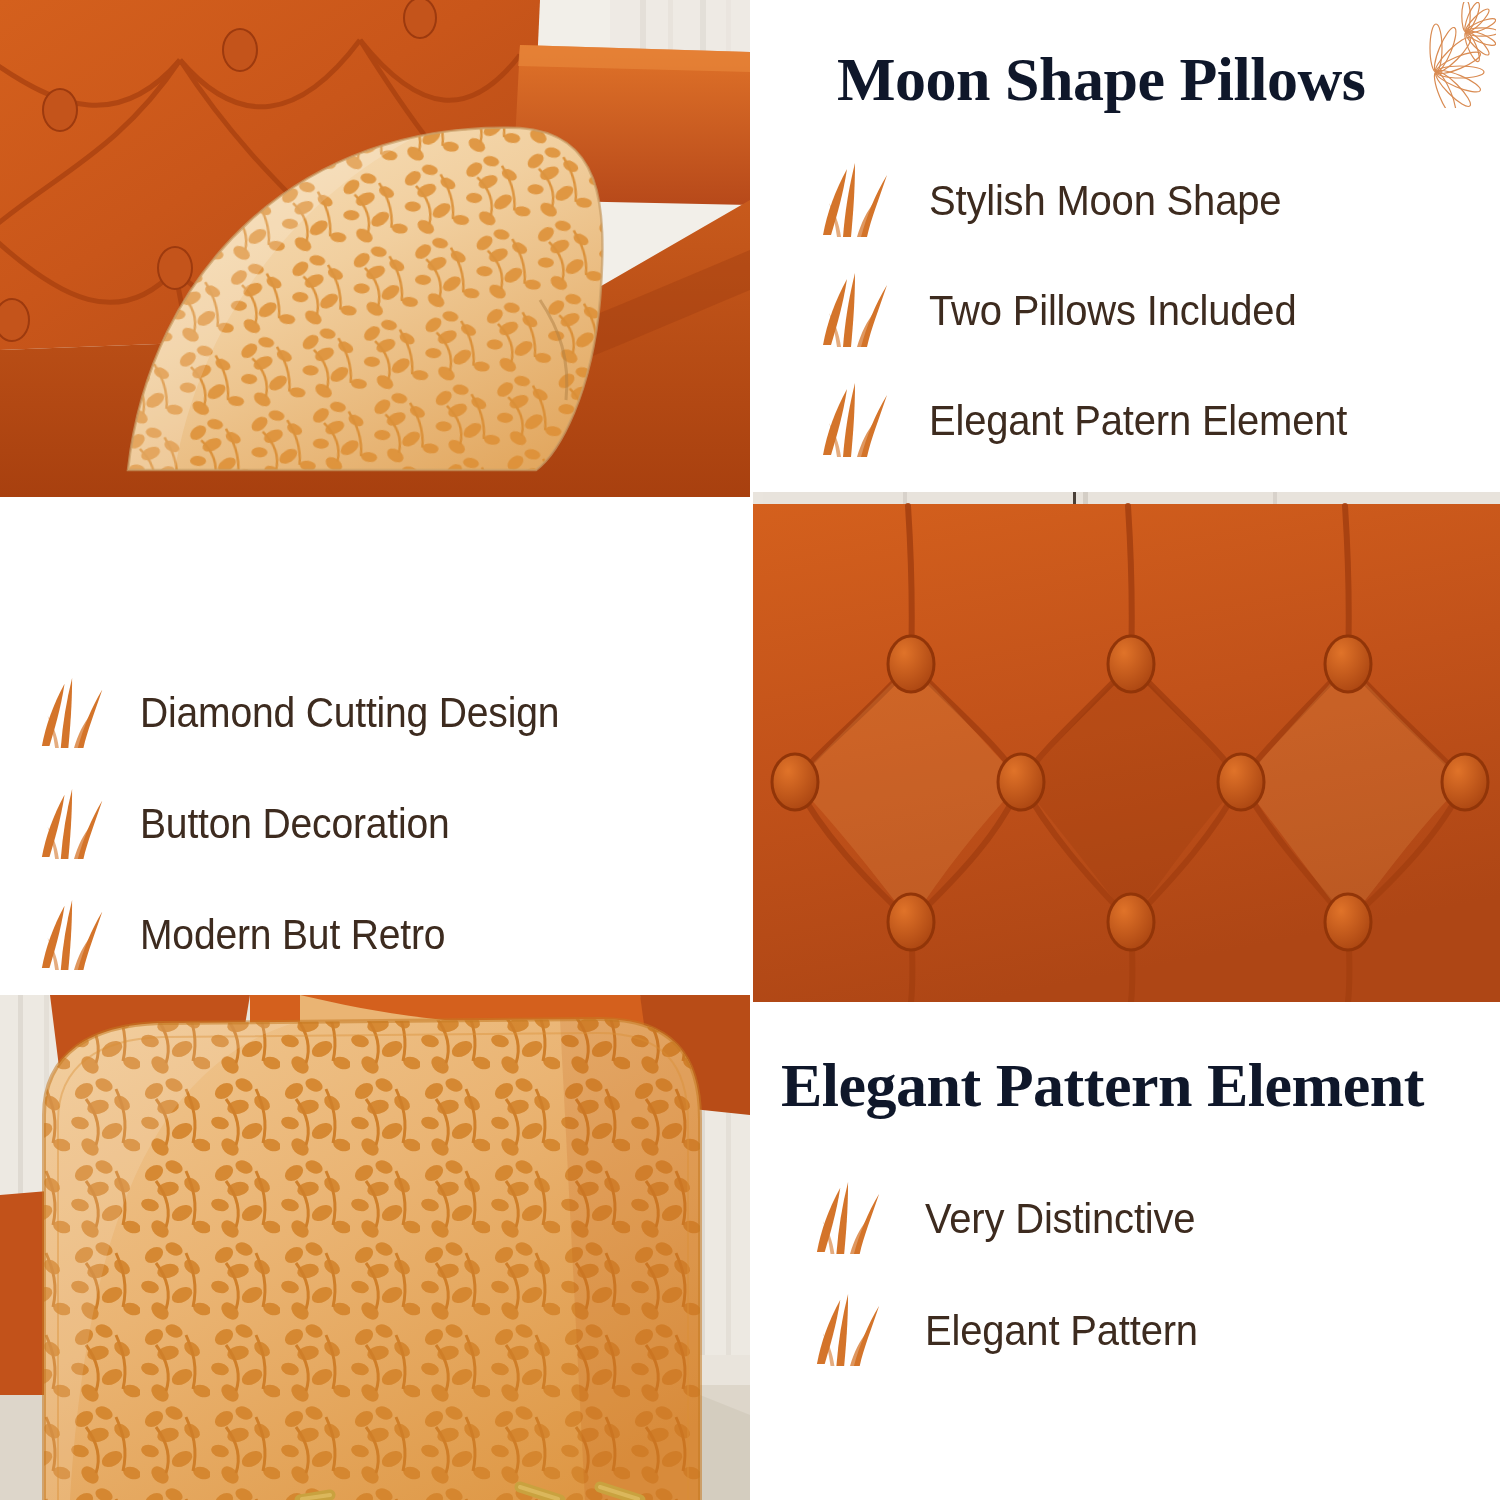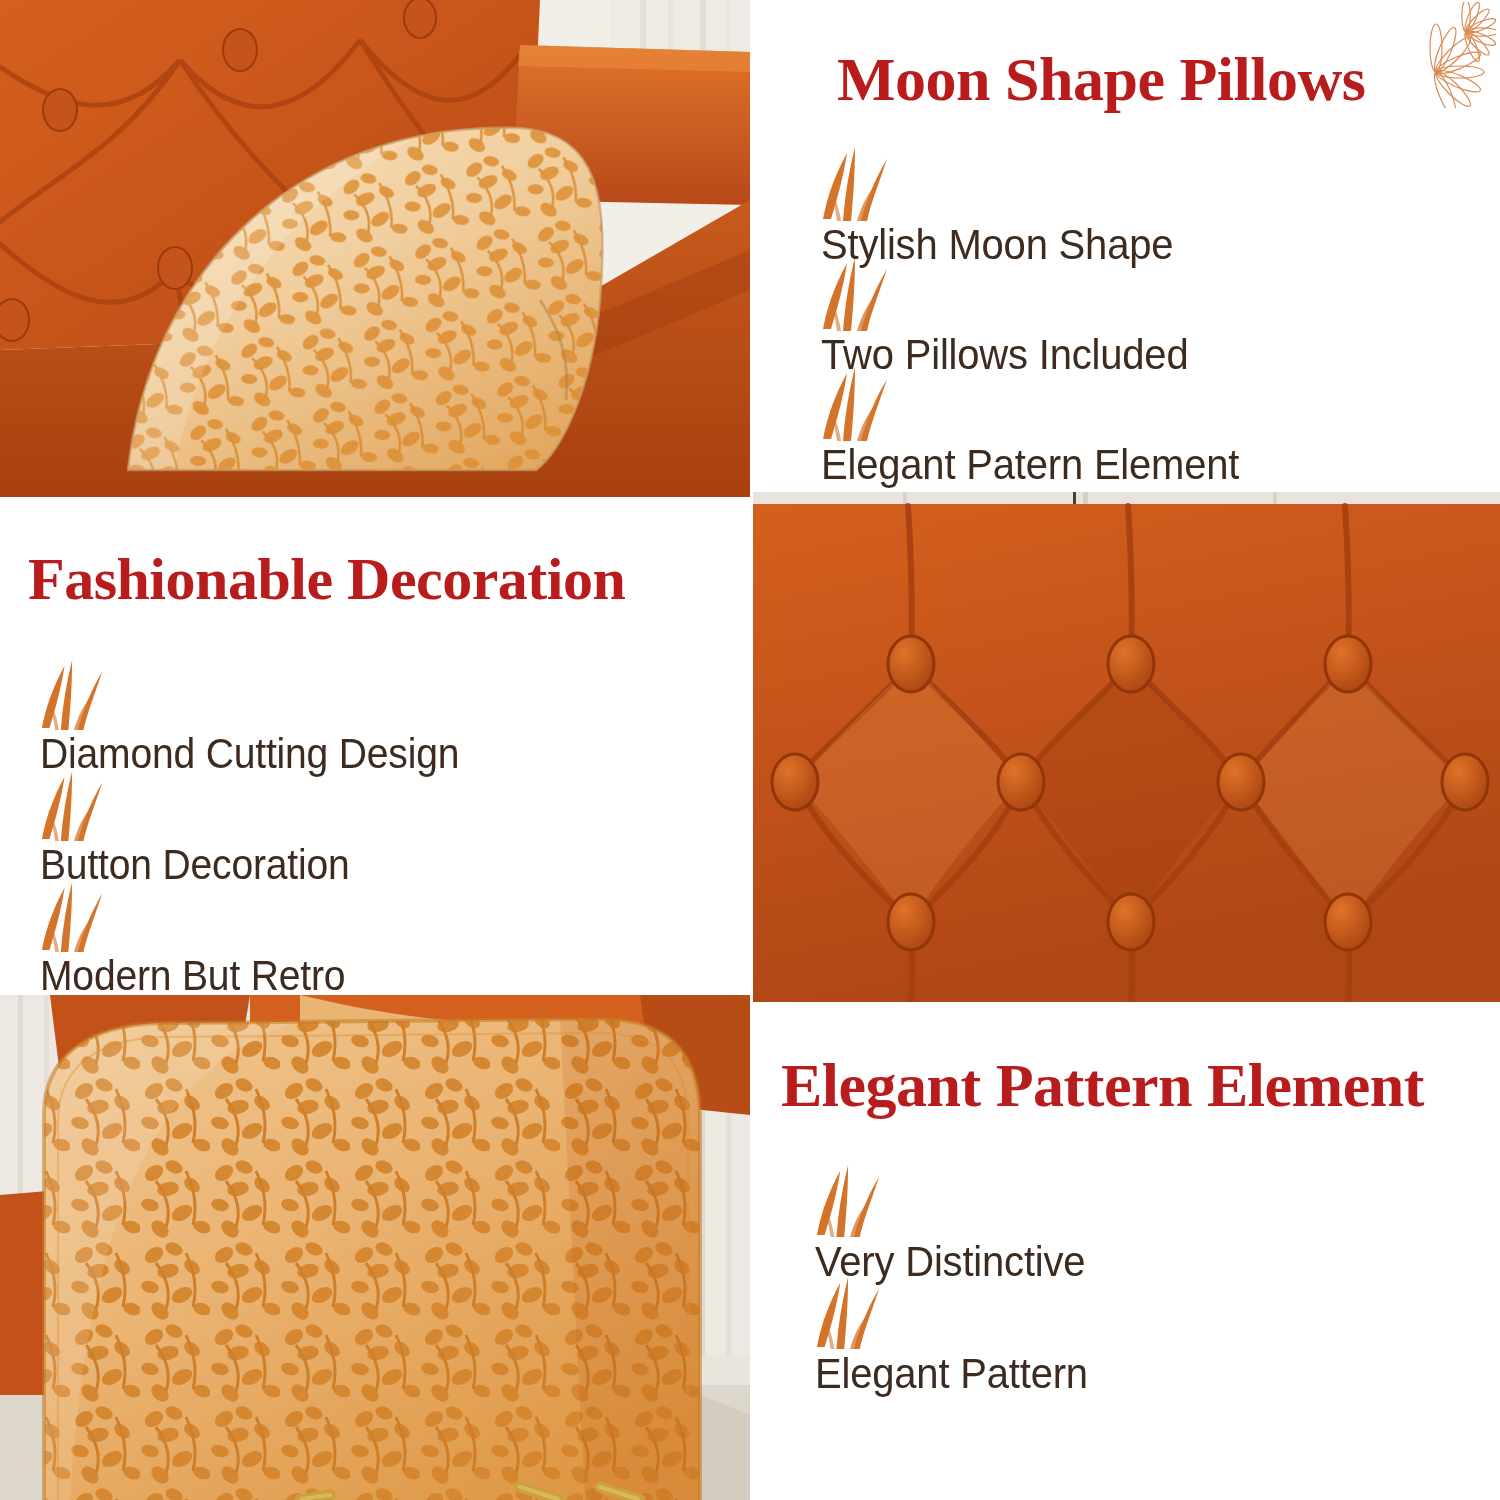--- a/index.html
+++ b/index.html
@@ -8,27 +8,27 @@
   .infographic{position:relative;width:1500px;height:1500px;background:#ffffff;}
 
   
   .panel{position:absolute;overflow:hidden;}
 
   
   .text-panel{background:#ffffff;}
   .panel-heading{
     font-family:"Liberation Serif",serif;
     font-weight:bold;
-    color:#b91c1c;
+    color:#0f172a;
     letter-spacing:-0.5px;
     white-space:nowrap;
     line-height:1.0;
   }
   .bullet-list{list-style:none;margin:0;padding:0;}
-  .bullet-row{display:flex;flex-direction:column;}
+  .bullet-row{display:flex;align-items:center;}
   .bullet-icon{flex:0 0 auto;display:block;}
   .bullet-text{
     font-family:"Liberation Sans",sans-serif;
     color:#3d2b1f;
     white-space:nowrap;
     line-height:1.0;
     letter-spacing:-0.2px;
     transform:scaleX(0.93);
     transform-origin:left center;
   }
@@ -229,21 +229,20 @@
             <path d="M36,76 C40,62 46,50 54,40 C48,54 44,64 42,76 Z" opacity="0.75"></path>
             <path d="M16,76 C14,62 12,52 8,42 C14,52 18,62 20,76 Z" opacity="0.6"></path>
           </g>
         </svg>
         <span class="bullet-text">Elegant Patern Element</span>
       </li>
     </ul>
   </div>
 
   <div class="panel text-panel" id="panel-fashion">
-    <div class="panel-heading">Fashionable Decoration</div>
     <ul class="bullet-list">
       <li class="bullet-row">
         <svg class="bullet-icon" viewBox="0 0 72 78">
           <g fill="#d4742a">
             <path d="M2,74 C6,52 14,30 26,8 C22,34 16,54 10,74 Z"></path>
             <path d="M22,76 C24,50 28,26 34,2 C34,30 32,54 30,76 Z"></path>
             <path d="M40,76 C46,54 54,34 66,14 C58,38 50,58 46,76 Z"></path>
             <path d="M36,76 C40,62 46,50 54,40 C48,54 44,64 42,76 Z" opacity="0.75"></path>
             <path d="M16,76 C14,62 12,52 8,42 C14,52 18,62 20,76 Z" opacity="0.6"></path>
           </g>

